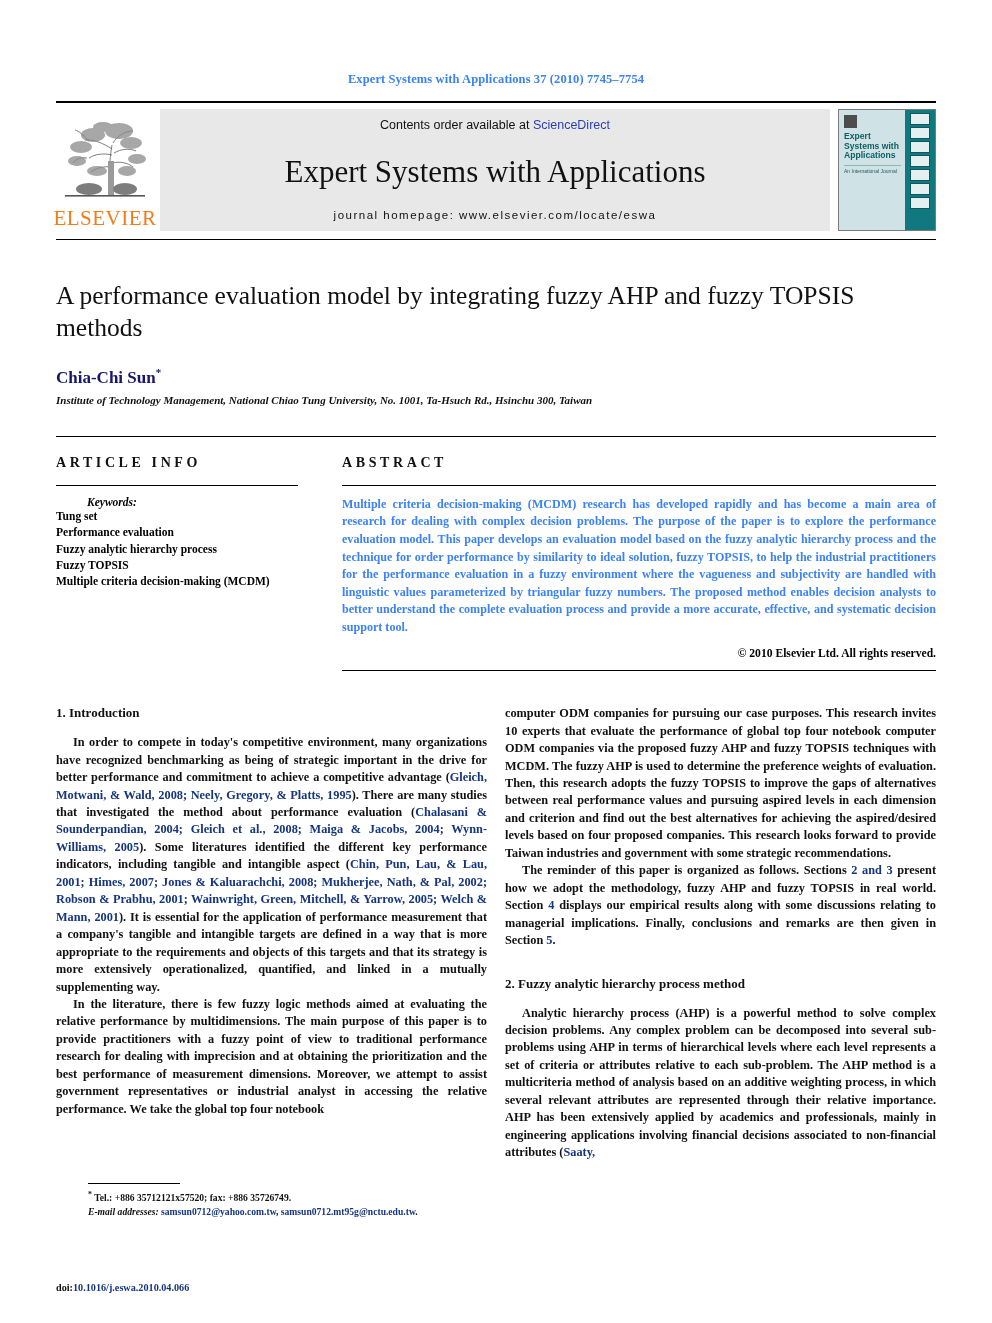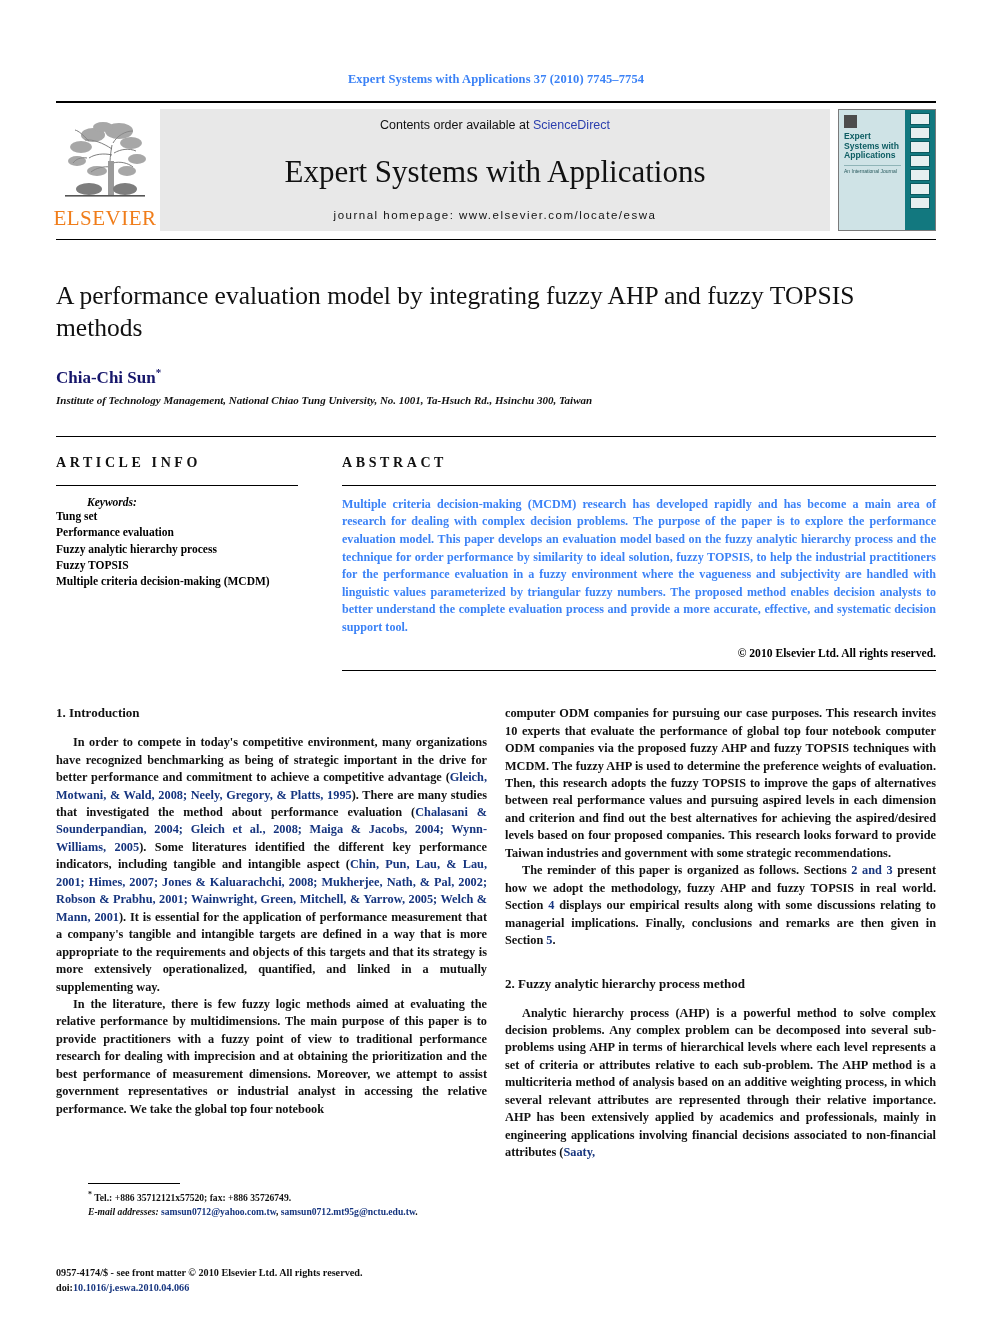--- a/index.html
+++ b/index.html
@@ -432,17 +432,16 @@
     <div class="footnote-rule"></div>
     <div class="footnote">
       <span class="star">*</span>
       <span>Tel.: +886 35712121x57520; fax: +886 35726749.</span><br>
       <span class="fn-label">E-mail addresses:</span>
       <span class="mail">samsun0712@yahoo.com.tw</span><span>, </span><span class="mail">samsun0712.mt95g@nctu.edu.tw</span><span>.</span>
     </div>
   </div>
 
   <div class="colophon">
-    <div>0957-4174/$ - see front matter © 2010 Elsevier Ltd. All rights reserved.</div>
     <div><span>doi:</span><span class="doi-link">10.1016/j.eswa.2010.04.066</span></div>
   </div>
 
 </div>
 
 </body></html>

